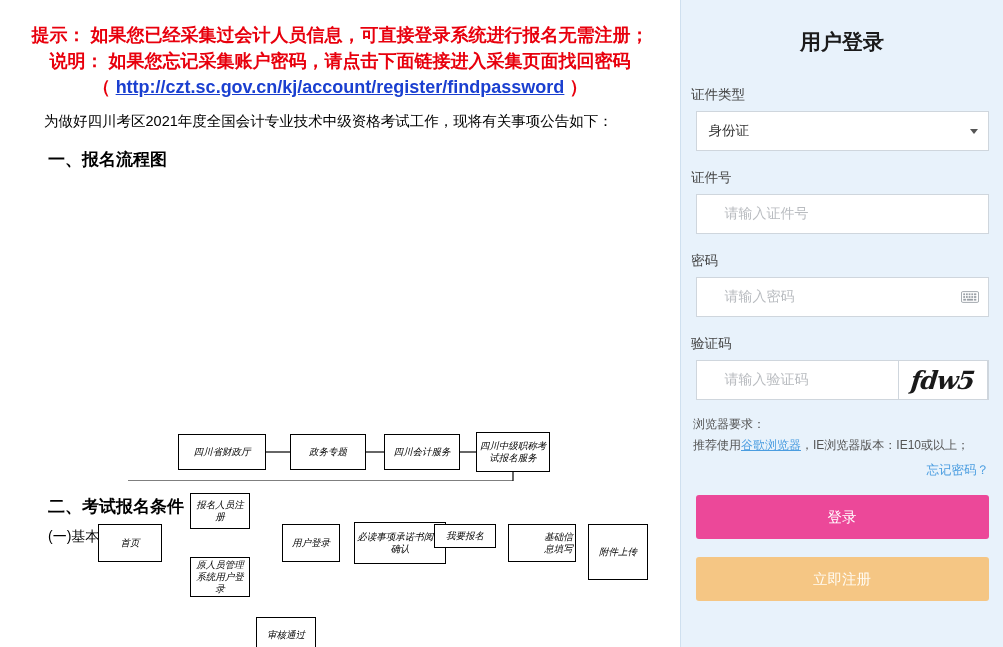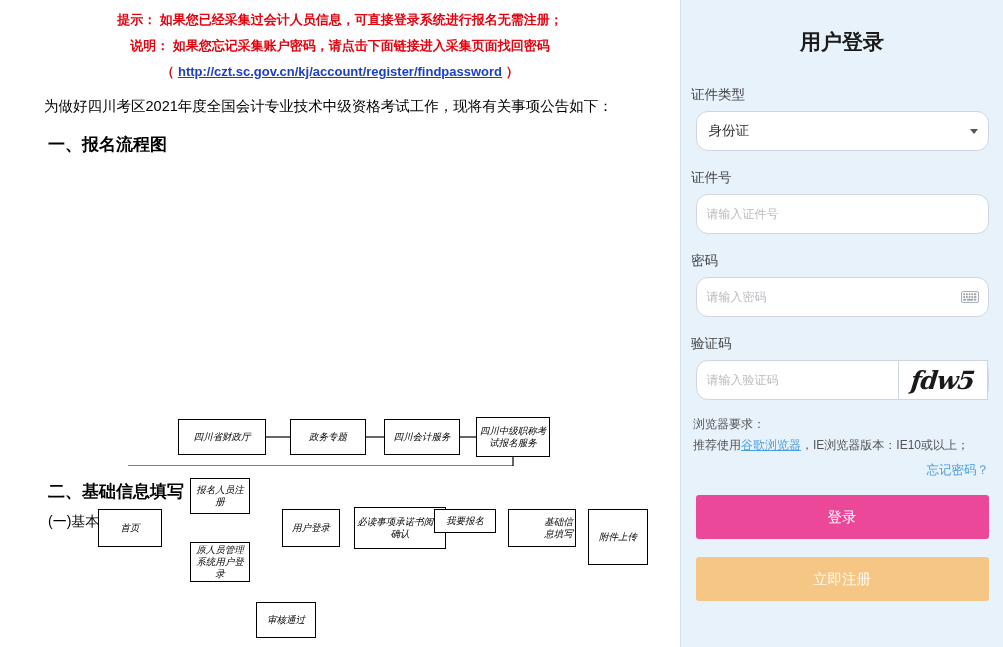--- a/index.html
+++ b/index.html
@@ -23,24 +23,24 @@
     text-align: center;
     font-size: 20px;
     font-weight: bold;
     color: #000;
     margin-top: 8px;
     letter-spacing: 1px;
   }
   .notice {
     color: #e8000d;
     font-weight: bold;
-    font-size: 13px;
+    font-size: 18px;
     text-align: center;
     line-height: 26px;
-    margin-top: 7px;
+    margin-top: 22px;
     padding: 0 6px;
   }
   .notice .link {
     color: #1a3fd0;
     text-decoration: underline;
   }
   .para {
     font-size: 14.5px;
     color: #000;
     line-height: 26px;
@@ -103,33 +103,33 @@
     margin: 18px 0 7px 10px;
   }
   .field-label.first { margin-top: 30px; }
   .ctrl {
     position: relative;
     width: 293px;
     height: 40px;
     margin: 0 auto;
     background: #fff;
     border: 1px solid #cfd6dd;
-    border-radius: 12px;
+    border-radius: 0;
     display: flex;
     align-items: center;
   }
   .ctrl .txt {
     font-size: 13.5px;
     color: #333;
     padding-left: 12px;
   }
   .ctrl .ph {
-    font-size: 12px;
+    font-size: 14px;
     color: #b9bcc0;
-    padding-left: 10px;
+    padding-left: 28px;
   }
   .caret {
     position: absolute;
     right: 10px; top: 50%;
     margin-top: -2px;
     width: 0; height: 0;
     border-left: 4px solid transparent;
     border-right: 4px solid transparent;
     border-top: 5px solid #555;
   }
@@ -274,21 +274,21 @@
       <div class="nodebox" style="left:272px; top:343px; width:58px; height:38px;">用户登录</div>
       <div class="nodebox" style="left:344px; top:341px; width:92px; height:42px;">必读事项承诺书阅读确认</div>
       <div class="nodebox" style="left:424px; top:343px; width:62px; height:24px;">我要报名</div>
       <div class="nodebox" style="left:498px; top:343px; width:68px; height:38px;padding-left:34px;">基础信息填写</div>
       <div class="nodebox" style="left:578px; top:343px; width:60px; height:56px;">附件上传</div>
 
       <div class="nodebox" style="left:246px; top:436px; width:60px; height:36px;">审核通过</div>
 
     </div>
 
-    <div class="section-h">二、基础信息填写</div>
+    <div class="section-h">二、考试报名条件</div>
     <div class="sub-p">(一)基本条件</div>
   </div>
 
   <div id="right">
 
     <div class="login-title">用户登录</div>
 
     <div class="field-label first">证件类型</div>
     <div class="ctrl">
       <span class="txt">身份证</span>

